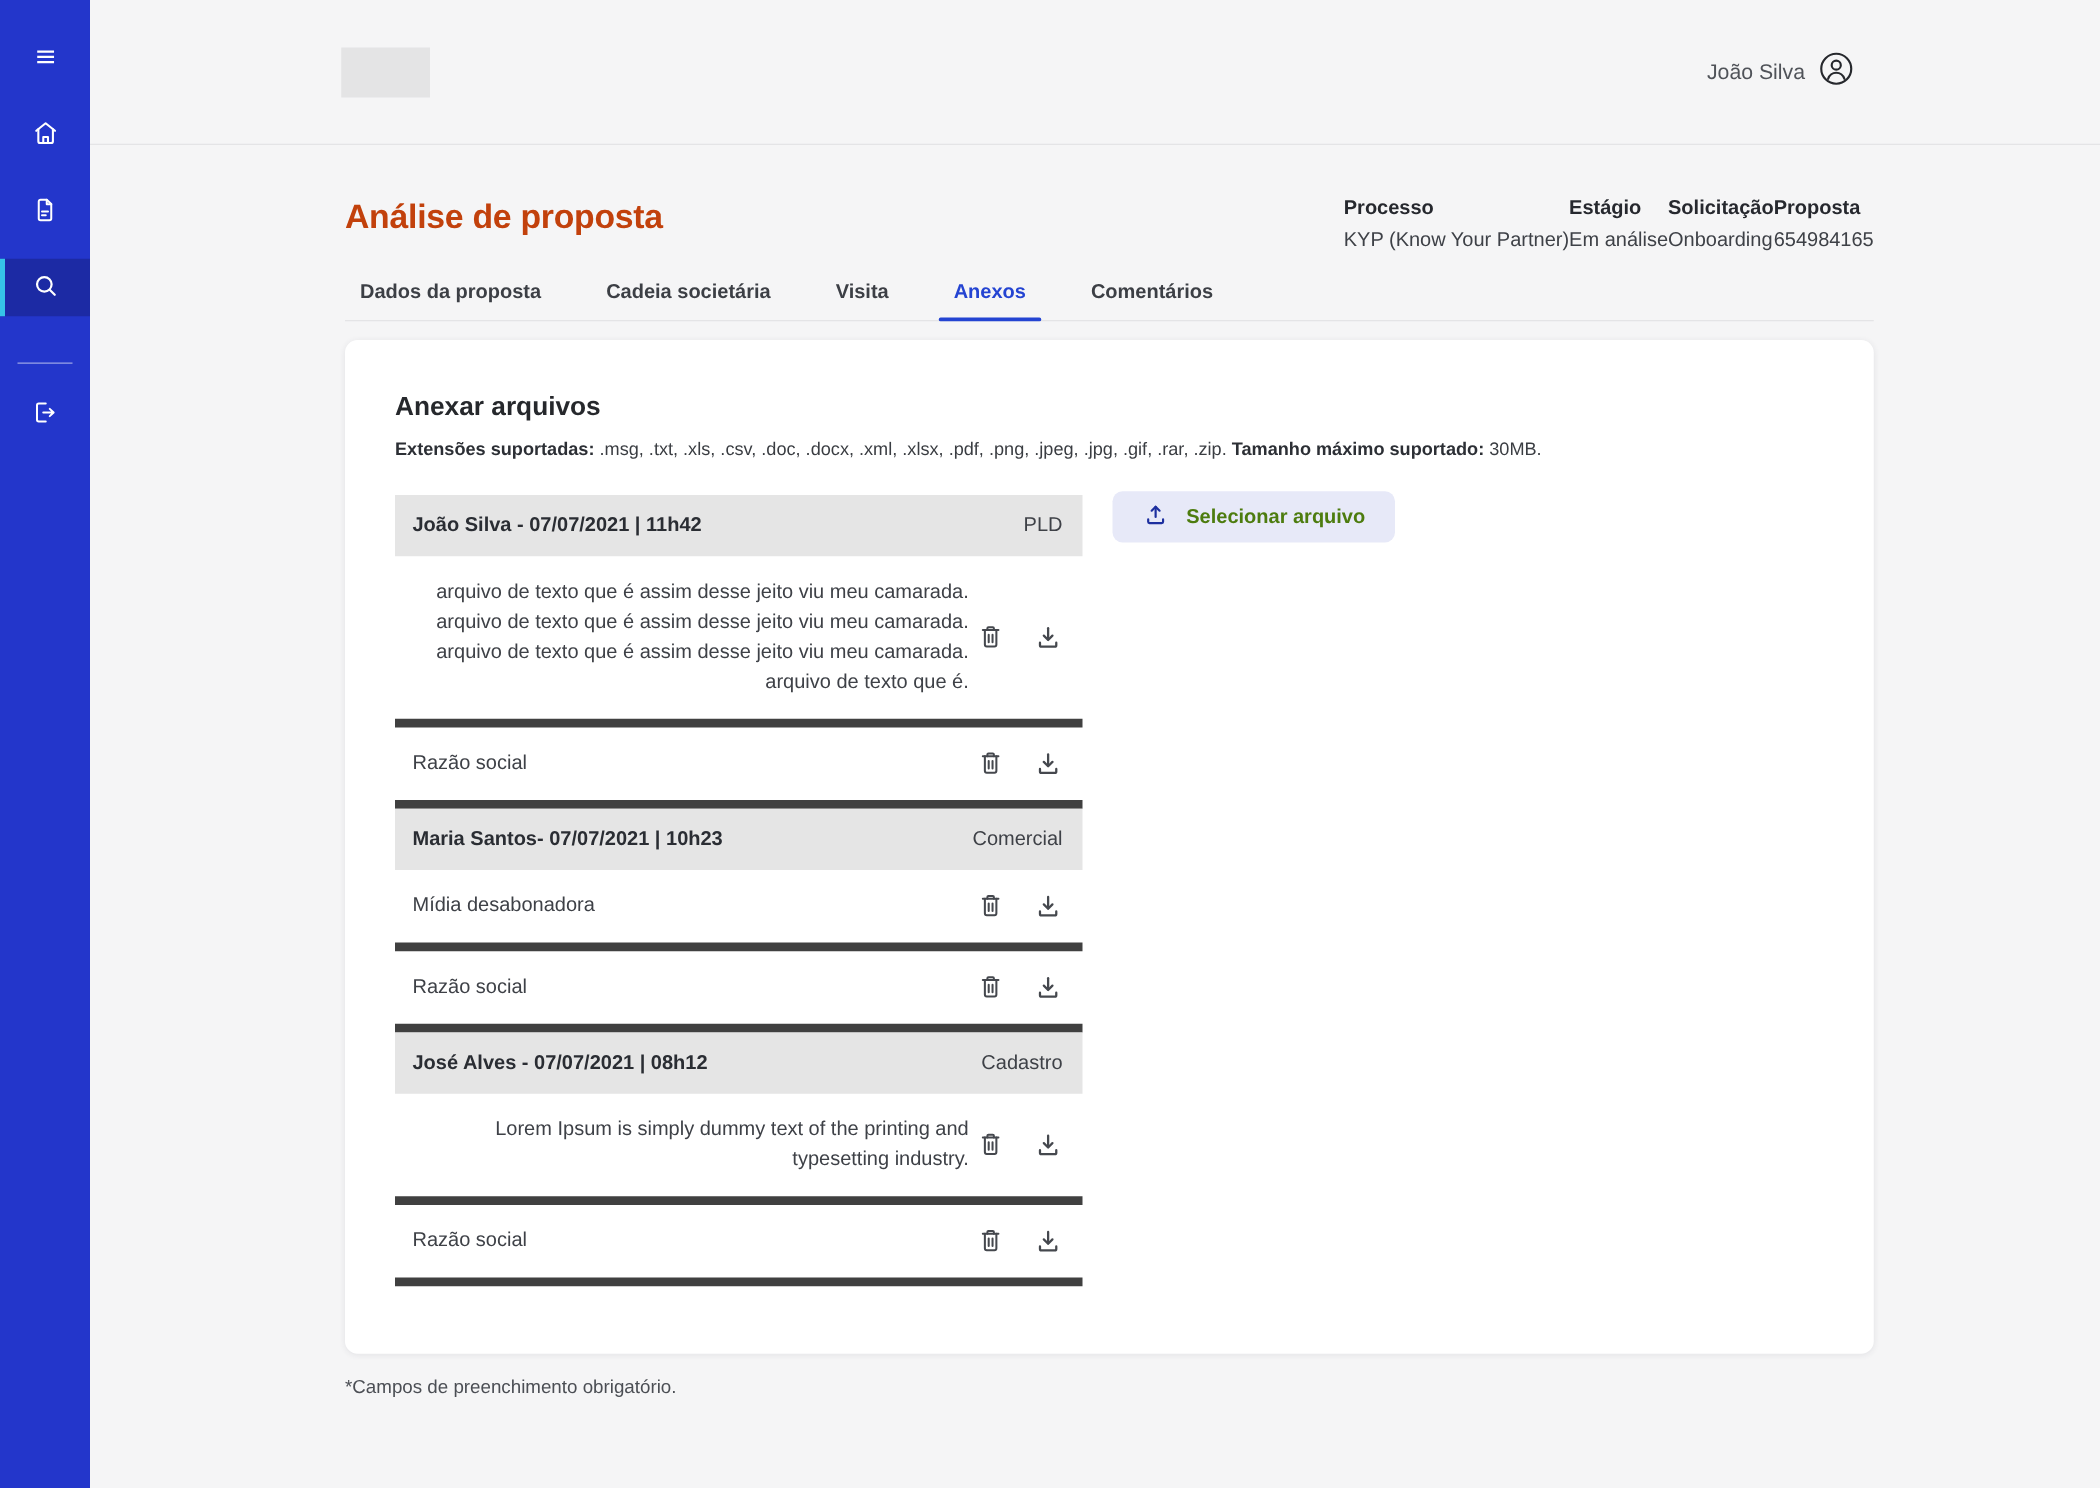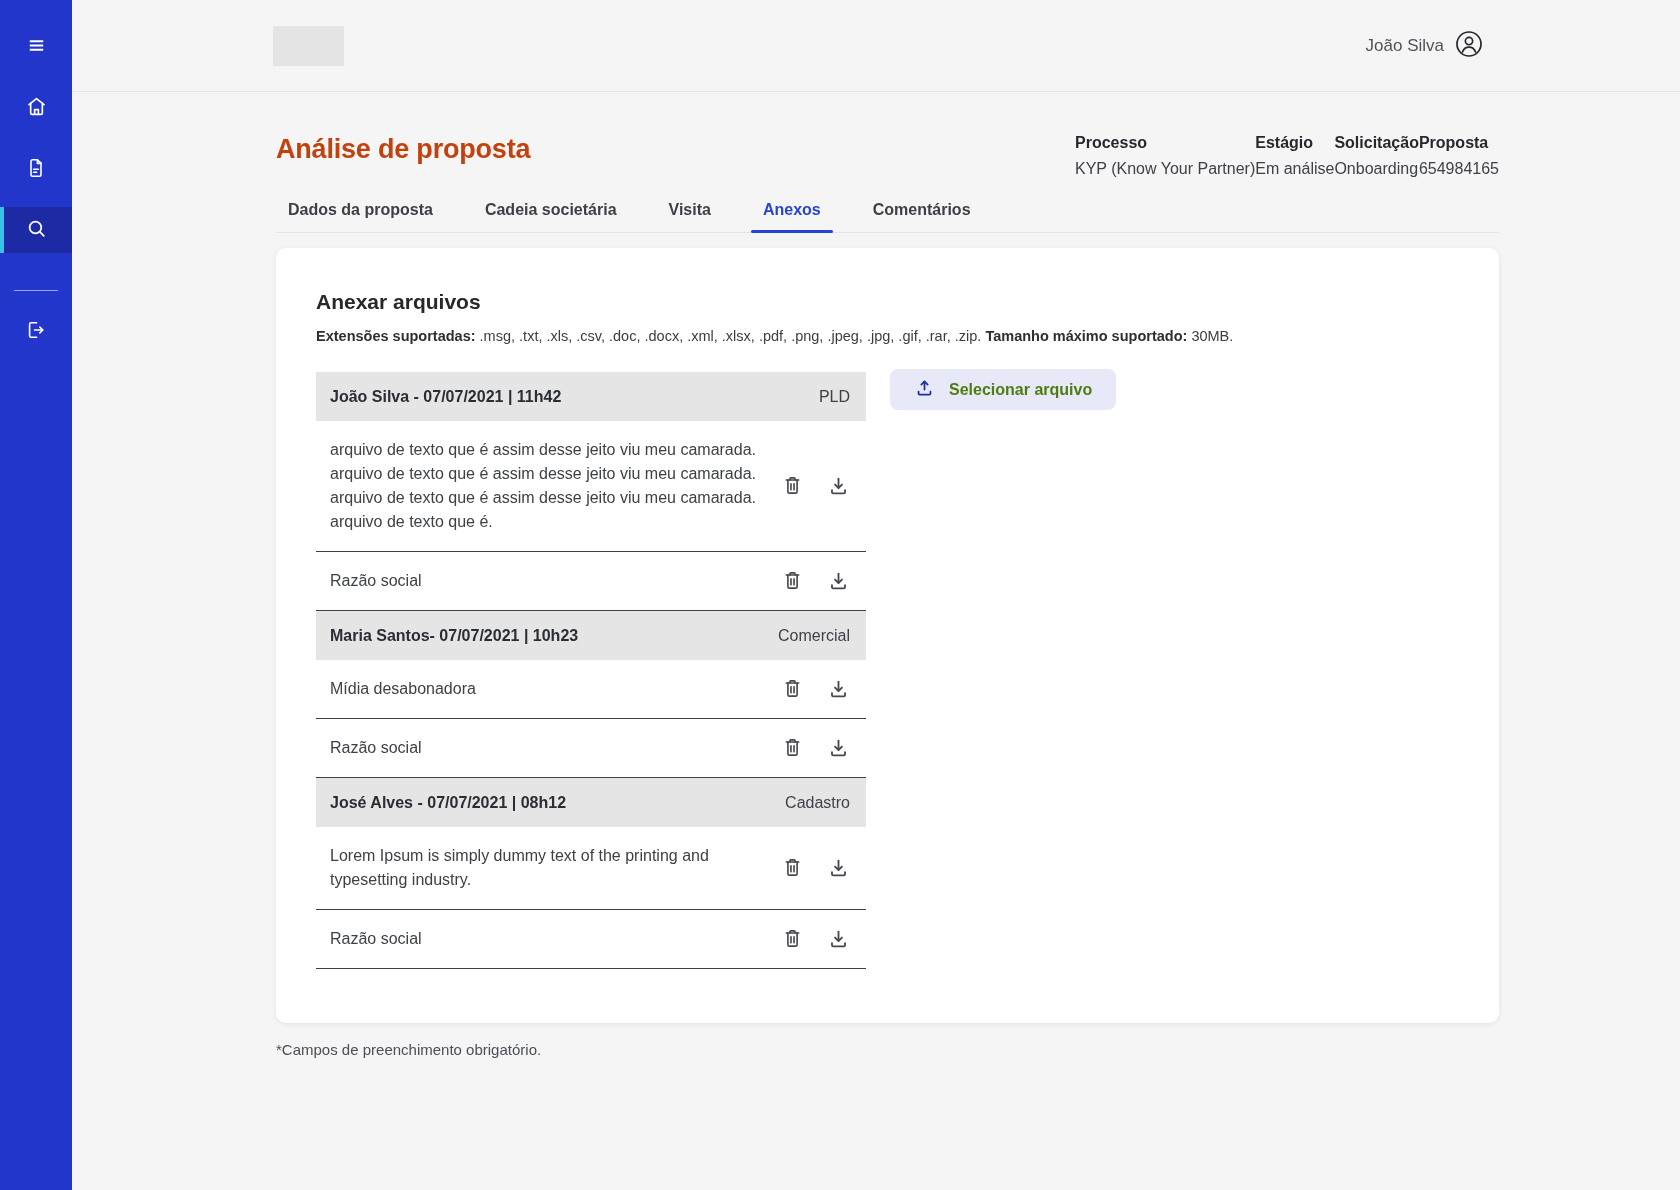--- a/index.html
+++ b/index.html
@@ -24,21 +24,21 @@
   .side-item + .side-item { margin-top:15px; }
   .side-item.active { background:#1c2aa4; }
   .side-item.active::before {
     content:""; position:absolute; left:0; top:0; bottom:0; width:4px; background:#35c4e8;
   }
   .side-divider { width:44px; border-top:1px solid rgba(255,255,255,.55); margin:37px auto 1px; }
   .side-item.logout { margin-top:16px; }
   
   .main { margin-left:72px; }
   .topbar {
-    height:92px; display:flex; align-items:center; justify-content:space-between;
+    height:116px; display:flex; align-items:center; justify-content:space-between;
     padding:0 196px 0 201px; border-bottom:1px solid #e4e4e6;
   }
   .logo-ph { width:71px; height:40px; background:#e4e4e5; }
   .userbox { display:flex; align-items:center; gap:10px; }
   .username { font-size:17px; color:#505359; }
   
   .content { padding:40px 181px 0 204px; }
   .title-row { display:flex; justify-content:space-between; align-items:flex-start; }
   .page-title { font-size:27px; font-weight:bold; color:#c2410c; letter-spacing:-.2px; line-height:34px; }
   .info-fields { display:flex; margin-top:1px; }
@@ -68,21 +68,21 @@
   
   .file-list { width:550px; }
   .group-header {
     display:flex; justify-content:space-between; align-items:center;
     height:49px; background:#e5e5e5; padding:0 16px 0 14px; font-size:16px;
   }
   .group-title { font-weight:bold; color:#2a2d33; }
   .group-cat { color:#3e4147; }
   .file-row {
     display:flex; justify-content:space-between; align-items:center;
-    padding:17px 16px 17px 14px; border-bottom:1px solid #404040;
+    padding:17px 16px 17px 14px; border-bottom:7px solid #404040;text-align:right;
   }
   .file-name { font-size:16px; line-height:24px; color:#3e4147; max-width:445px; }
   .row-actions { display:flex; align-items:center; gap:22px; }
   .icon-btn { background:none; border:none; padding:0; width:24px; height:24px; cursor:pointer; }
   
   .upload-btn {
     display:inline-flex; align-items:center; gap:14px; height:41px; padding:0 24px;
     border:none; border-radius:8px; background:#e7e9f8; color:#4d7c0f;
     font-size:16px; font-weight:bold; cursor:pointer; font-family:inherit; margin-top:-3px;
   }

